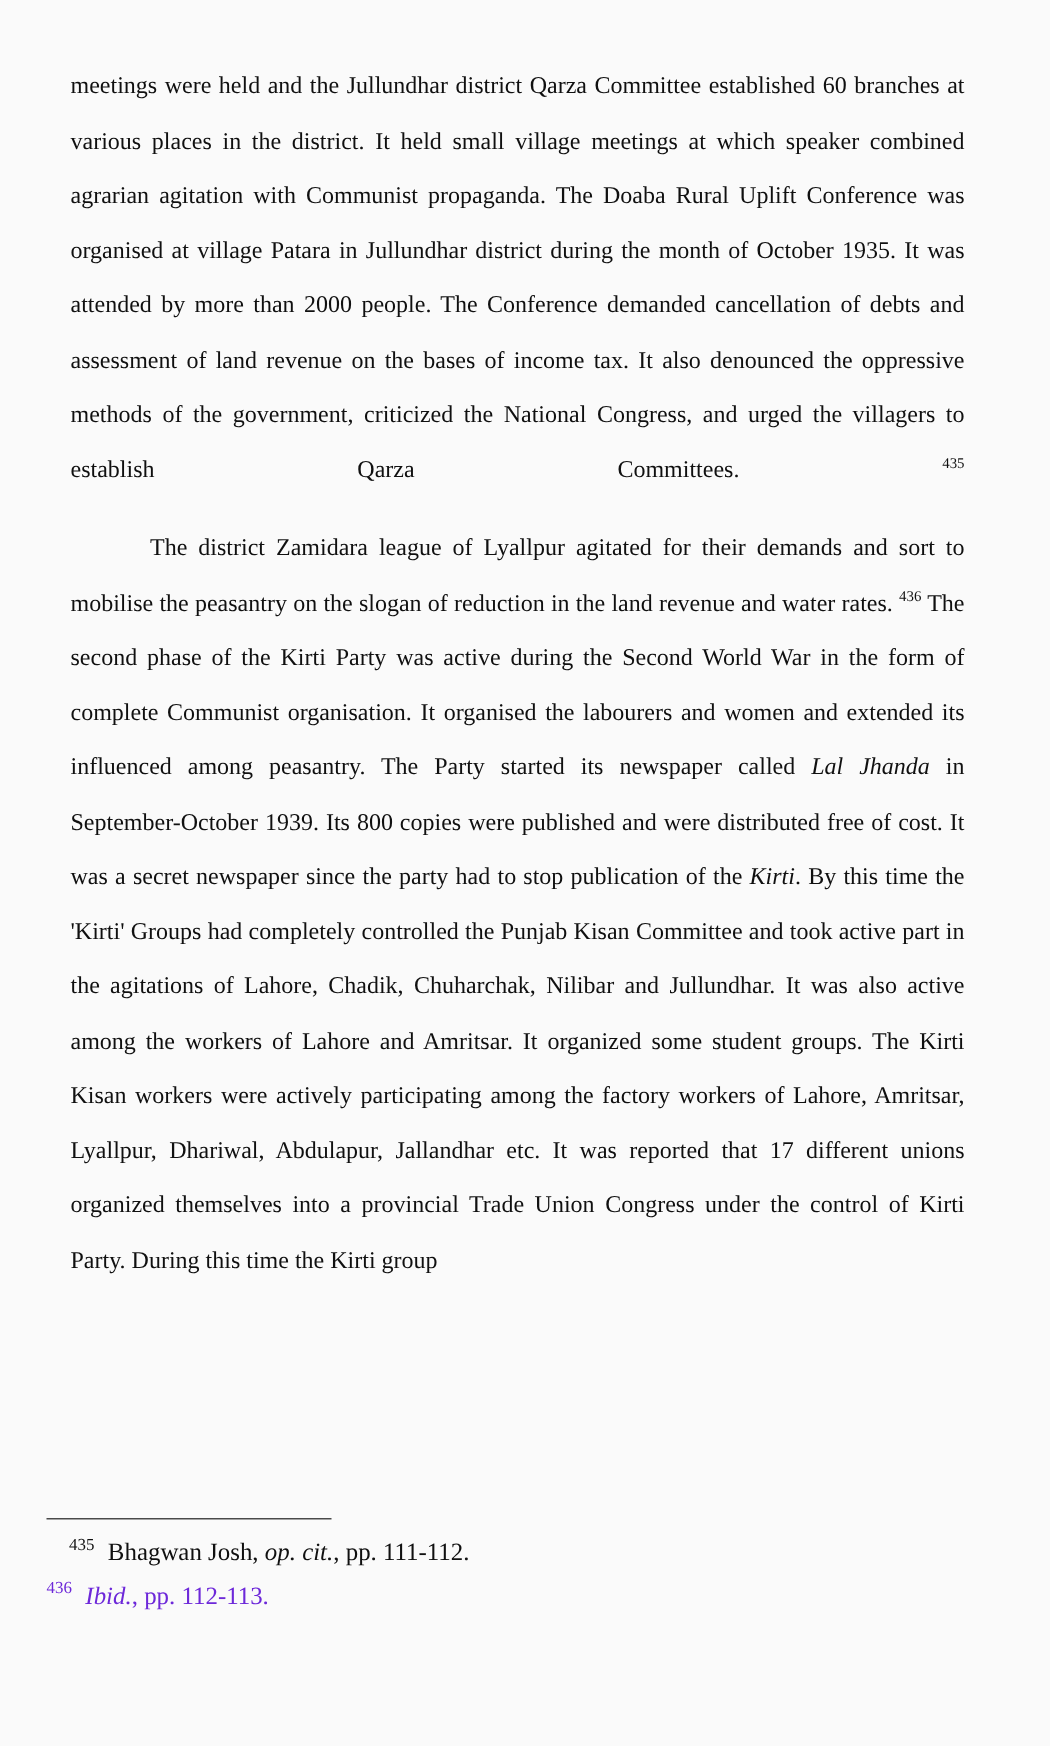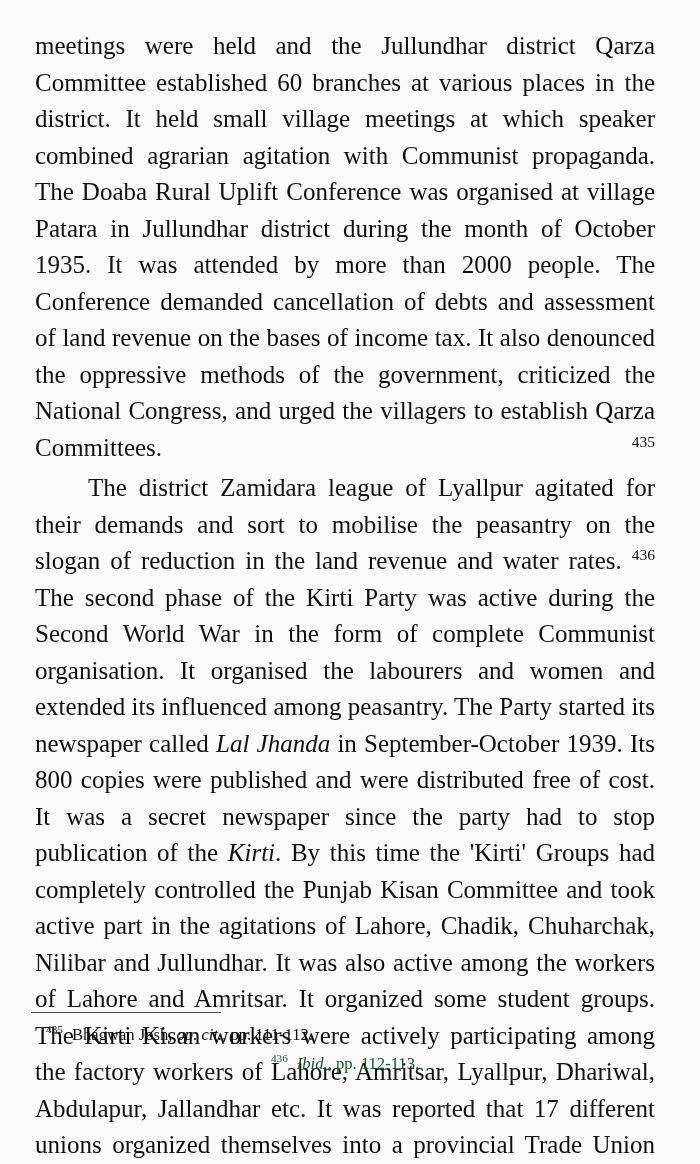--- a/index.html
+++ b/index.html
@@ -19,22 +19,22 @@
     overflow: hidden;
     box-sizing: border-box;
   }
   .body-block {
     position: absolute;
     left: 31px;
     top: 24px;
     width: 628px;
   }
   p.para {
-    margin: 4px;
-    font-size: 25px;
+    margin: 16px;
+    font-size: 16px;
     line-height: 36.5px;
     color: #101010;
     text-align: justify;
     text-justify: inter-word;
     -webkit-font-smoothing: antialiased;
   }
   
   p.para.justify-all {
     text-align-last: justify;
   }
@@ -84,16 +84,16 @@
 <div class="page" style="background: rgb(250, 250, 250);">
 
   <div class="body-block">
     <p class="para justify-all" style="color: rgb(16, 16, 16);"><span>meetings were held and the Jullundhar district Qarza Committee established 60 branches at various places in the district.  It held small village meetings at which speaker combined agrarian agitation with Communist propaganda.   The Doaba Rural Uplift Conference was organised at village Patara in Jullundhar district during the month of October 1935.   It was attended by more than 2000 people.   The Conference demanded cancellation of debts and assessment of land revenue on the bases of income tax.  It also denounced the oppressive methods of the government, criticized the National Congress, and urged the villagers to establish Qarza Committees. </span><sup class="fn-ref">435</sup></p>
     <p class="para indent last-natural" style="color: rgb(16, 16, 16);"><span>The district Zamidara league of Lyallpur agitated for their demands and sort to mobilise the peasantry on the slogan of reduction in the land revenue and water rates. </span><sup class="fn-ref">436</sup><span>  The second phase of the Kirti Party was active during the Second World War in the form of complete Communist organisation.  It organised the labourers and women and extended its influenced among peasantry.  The Party started its newspaper called </span><span class="it">Lal Jhanda</span><span> in September-October 1939.  Its 800 copies were published and were distributed free of cost.  It was a secret newspaper since the party had to stop publication of the </span><span class="it">Kirti</span><span>.  By this time the 'Kirti' Groups had completely controlled the Punjab Kisan Committee and took active part in the agitations of Lahore, Chadik, Chuharchak, Nilibar and Jullundhar. It was also active among the workers of Lahore and Amritsar.   It organized some student groups.  The Kirti Kisan workers were actively participating among the factory workers of Lahore, Amritsar, Lyallpur, Dhariwal, Abdulapur, Jallandhar etc.  It was reported that 17 different unions organized themselves into a provincial Trade Union Congress under the control of Kirti Party.   During this time the Kirti group</span></p>
   </div>
 
   <div class="footnotes">
     <hr class="fn-rule" style="border-top-color: rgb(74, 74, 74);">
     <div class="fn-line" style="color: rgb(16, 16, 16); margin-left: 15px;"><sup class="fn-num">435</sup><span><span>Bhagwan Josh, </span><span class="it">op. cit.</span><span>,  pp. 111-112.</span></span></div>
-    <div class="fn-line" style="color: #14532d; text-align: center;"><sup class="fn-num">436</sup><span><span class="it">Ibid.</span><span>, pp. 112-113.</span></span></div>
+    <div class="fn-line" style="color: #6d28d9;"><sup class="fn-num">436</sup><span><span class="it">Ibid.</span><span>, pp. 112-113.</span></span></div>
   </div>
 
 </div>
 
 </body></html>

